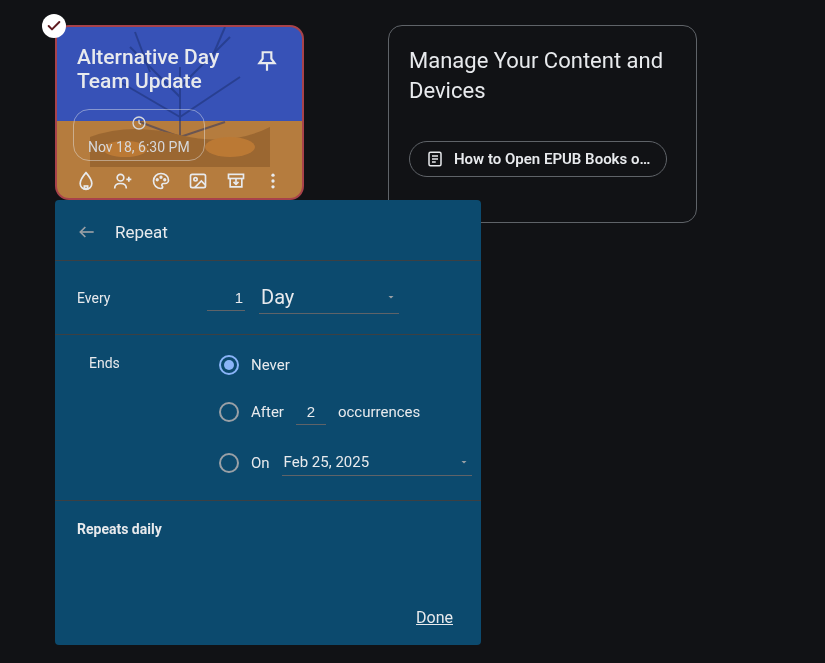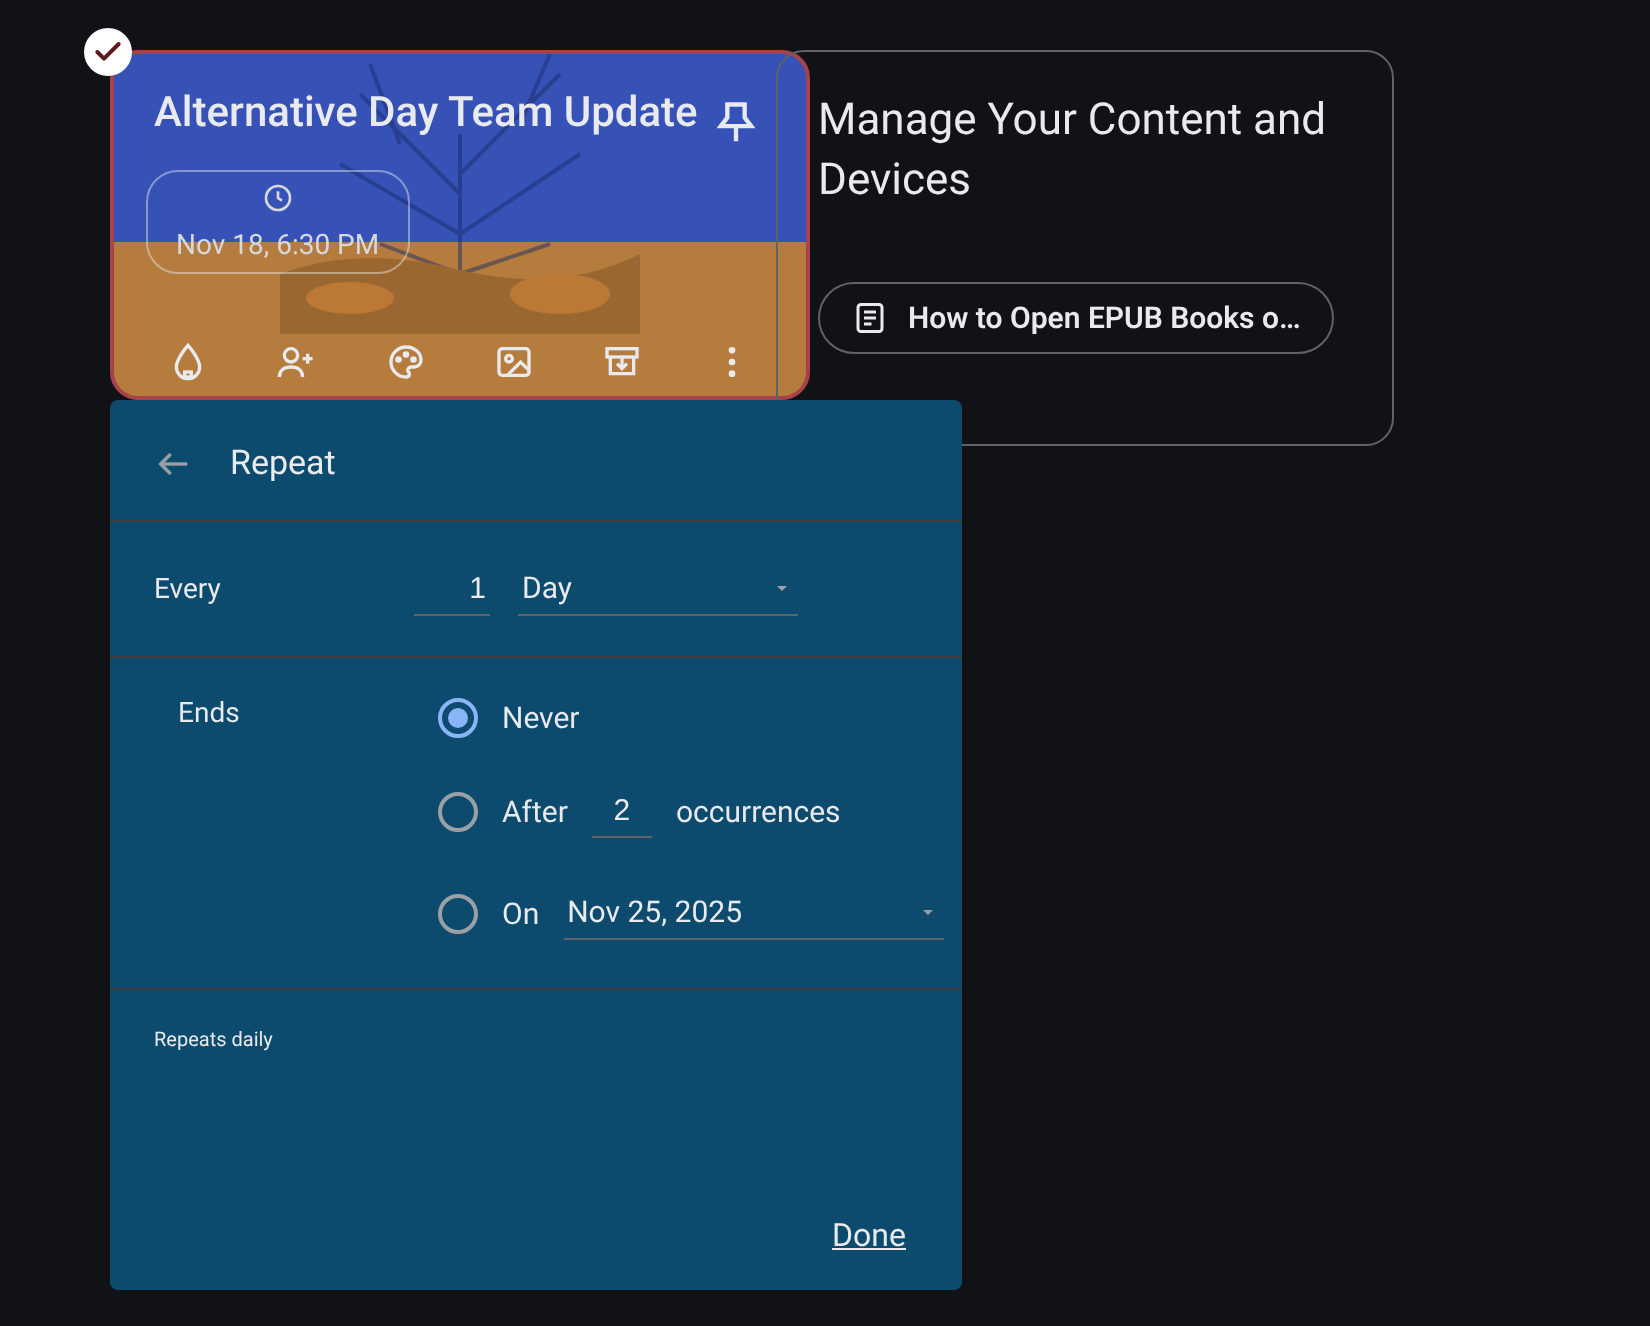--- a/index.html
+++ b/index.html
@@ -10,21 +10,21 @@
     font-family: -apple-system, BlinkMacSystemFont, "Segoe UI", Roboto, Arial, sans-serif;
     color: #e8eaed;
     position: relative;
     overflow: hidden;
   }
 
   
   .note-card {
     position: absolute;
     left: 55px; top: 25px;
-    width: 350px;
+    width: 249px;
     height: 175px;
     border-radius: 14px;
     border: 2px solid #a8424a;
     background: linear-gradient(to bottom, #3752b7 0%, #3752b7 55%, #b57c3e 55%, #b57c3e 100%);
     overflow: hidden;
   }
   .note-bg-tree {
     position: absolute; left: 50%; top: 0; transform: translateX(-50%);
     width: 180px; height: 140px; opacity: 0.6;
   }
@@ -113,21 +113,21 @@
   .rp-label{ font-size:14px; color:#e8eaed; width:130px; flex:0 0 130px; }
   .rp-controls{ display:flex; align-items:center; gap:14px; flex:1;}
   .inp{
     background:transparent; border:none; border-bottom:1px solid #5f6368;
     color:#e8eaed; font-size:15px; text-align:right;
     width:38px; padding:4px 2px; outline:none;
   }
   .select{
     display:flex; align-items:center; justify-content:space-between;
     border-bottom:1px solid #5f6368;
-    font-size:15px; color:#e8eaed;
+    font-size:20px; color:#e8eaed;
     padding:4px 2px; min-width:140px;
   }
 
   .rp-ends{
     display:flex; padding:20px 22px 0 34px;
   }
   .rp-ends-options{ display:flex; flex-direction:column; gap:24px; flex:1; padding-bottom:24px;}
   .radio-row{ display:flex; align-items:center; gap:12px; font-size:15px; color:#e8eaed;}
   .radio{
     width:20px; height:20px; border:2px solid #9aa0a6; border-radius:50%;
@@ -138,21 +138,21 @@
   .radio.selected::after{ content:""; width:10px; height:10px; background:#8ab4f8; border-radius:50%; }
   .end-date-select{
     display:flex; align-items:center; justify-content:space-between;
     border-bottom:1px solid #5f6368;
     font-size:15px; color:#e8eaed;
     padding:4px 2px; min-width:190px;
   }
 
   .rp-summary{
     padding:20px 8px 0 22px;
-    font-size:10px; font-weight:400; color:#e8eaed;
+    font-size:14px; font-weight:700; color:#e8eaed;
   }
   .rp-footer{
     position:absolute; bottom:18px; right:28px;
     font-size:16px; color:#e8eaed;text-decoration:underline;
   }
 
   svg{ display:block; }
 </style>
 </head>
 <body>
@@ -299,21 +299,21 @@
       <div class="radio-row">
         <div class="radio"></div>
         <span>After</span>
         <input class="inp" style="width: 30px; text-align: center;" value="2">
         <span>occurrences</span>
       </div>
       <div class="radio-row">
         <div class="radio"></div>
         <span>On</span>
         <div class="end-date-select">
-          <span>Nov 25, 2025</span>
+          <span>Feb 25, 2025</span>
           <svg width="12" height="12" viewBox="0 0 24 24" fill="#9aa0a6">
               <path d="M7 10l5 5 5-5z"></path>
             </svg>
         </div>
       </div>
     </div>
   </div>
   <div class="rp-divider"></div>
 
   <div class="rp-summary">Repeats daily</div>

